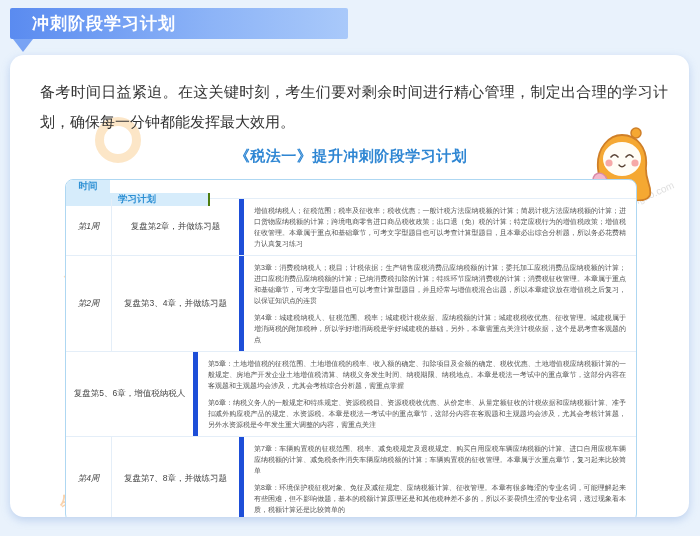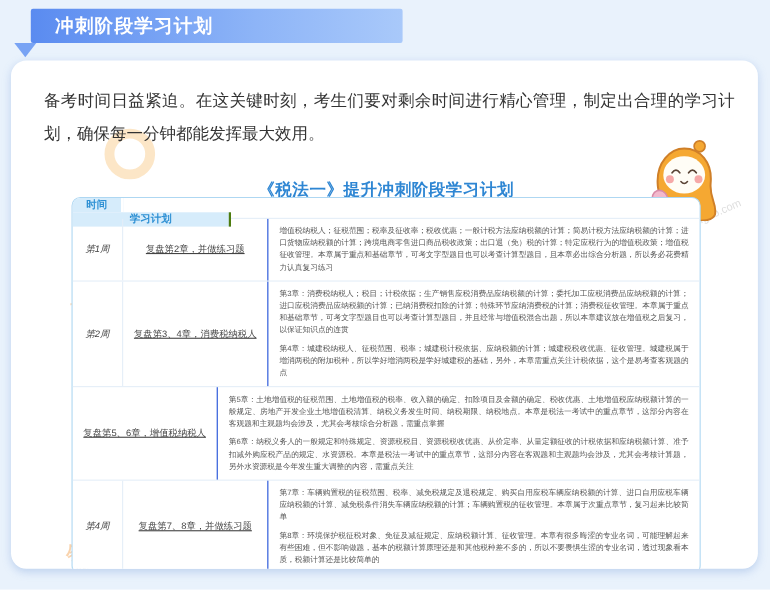--- a/index.html
+++ b/index.html
@@ -12,21 +12,20 @@
   }
   
   .badge {
     position:absolute; left:10px; top:8px;
     width:338px; height:31px;
     background:linear-gradient(90deg,#5a8bf0 0%,#8db4f7 60%,#a9c9fa 100%);
     border-radius:2px;
     color:#fff; font-size:17px; font-weight:bold;
     line-height:31px; padding-left:22px;
     letter-spacing:1px;
-    margin-left:18px;
   }
   .badge-triangle {
     position:absolute; left:13px; top:39px;
     width:0; height:0;
     border-left:10px solid transparent;
     border-right:10px solid transparent;
     border-top:13px solid #78a3f4;
   }
   
   .card {
@@ -36,21 +35,21 @@
     border-radius:14px;
     box-shadow:0 3px 8px rgba(110,150,215,0.35);
     overflow:hidden;
   }
   .intro {
     position:absolute; left:30px; top:22px; width:628px;
     font-size:15px; line-height:30px; color:#333;
     font-weight:400; text-align:justify;
   }
   .plan-title {
-    position:absolute; left:55px; top:108px; width:572px;
+    position:absolute; left:55px; top:92px; width:572px;
     text-align:center; font-size:15px; font-weight:bold; color:#2e86d3;
     letter-spacing:0.5px;
   }
   
   .plan-table {
     position:absolute; left:55px; top:124px; width:572px;
     background:#fff;
     border:1px solid #aed7f2;
     border-radius:8px;
     overflow:hidden;
@@ -69,22 +68,22 @@
   .hcell.c-week { width:46px; border-right:2px solid #fff; }
   .hcell.c-plan { width:144px; border-right:2px solid #4d7c0f; }
   .hcell.c-points { flex:1; }
   .trow { display:flex; border-top:1px solid #e4eef8; }
   .cell-week {
     width:46px; display:flex; align-items:center; justify-content:center;
     font-size:8.5px; color:#444; border-right:1px solid #e4eef8;font-style:italic;
   }
   .cell-plan {
     width:132px; display:flex; align-items:center; justify-content:center;
-    font-size:8.5px; color:#444; border-right:1px solid #1d4ed8;
-    text-align:left; padding:0 6px;text-decoration:underline;
+    font-size:8.5px; color:#444; border-right:5px solid #1d4ed8;
+    text-align:left; padding:0 6px;
   }
   .cell-points {
     flex:1; padding:6px 10px;
     font-size:7px; line-height:11px; color:#555;
     text-align:justify;
   }
   .cell-points .para + .para { margin-top:6px; }
   
   .mascot { position:absolute; left:568px; top:70px; width:86px; height:76px; }
   
@@ -167,21 +166,21 @@
     <div class="trow">
       <div class="cell-week">第1周</div>
       <div class="cell-plan">复盘第2章，并做练习题</div>
       <div class="cell-points">
         <div class="para">增值税纳税人；征税范围；税率及征收率；税收优惠；一般计税方法应纳税额的计算；简易计税方法应纳税额的计算；进口货物应纳税额的计算；跨境电商零售进口商品税收政策；出口退（免）税的计算；特定应税行为的增值税政策；增值税征收管理。本章属于重点和基础章节，可考文字型题目也可以考查计算型题目，且本章必出综合分析题，所以务必花费精力认真复习练习</div>
       </div>
     </div>
 
     <div class="trow">
       <div class="cell-week">第2周</div>
-      <div class="cell-plan">复盘第3、4章，消费税纳税人</div>
+      <div class="cell-plan">复盘第3、4章，并做练习题</div>
       <div class="cell-points">
         <div class="para">第3章：消费税纳税人；税目；计税依据；生产销售应税消费品应纳税额的计算；委托加工应税消费品应纳税额的计算；进口应税消费品应纳税额的计算；已纳消费税扣除的计算；特殊环节应纳消费税的计算；消费税征收管理。本章属于重点和基础章节，可考文字型题目也可以考查计算型题目，并且经常与增值税混合出题，所以本章建议放在增值税之后复习，以保证知识点的连贯</div>
         <div class="para">第4章：城建税纳税人、征税范围、税率；城建税计税依据、应纳税额的计算；城建税税收优惠、征收管理。城建税属于增消两税的附加税种，所以学好增消两税是学好城建税的基础，另外，本章需重点关注计税依据，这个是易考查客观题的点</div>
       </div>
     </div>
 
     <div class="trow">
       <div class="cell-plan">复盘第5、6章，增值税纳税人</div>
       <div class="cell-points">
         <div class="para">第5章：土地增值税的征税范围、土地增值税的税率、收入额的确定、扣除项目及金额的确定、税收优惠、土地增值税应纳税额计算的一般规定、房地产开发企业土地增值税清算、纳税义务发生时间、纳税期限、纳税地点。本章是税法一考试中的重点章节，这部分内容在客观题和主观题均会涉及，尤其会考核综合分析题，需重点掌握</div>

